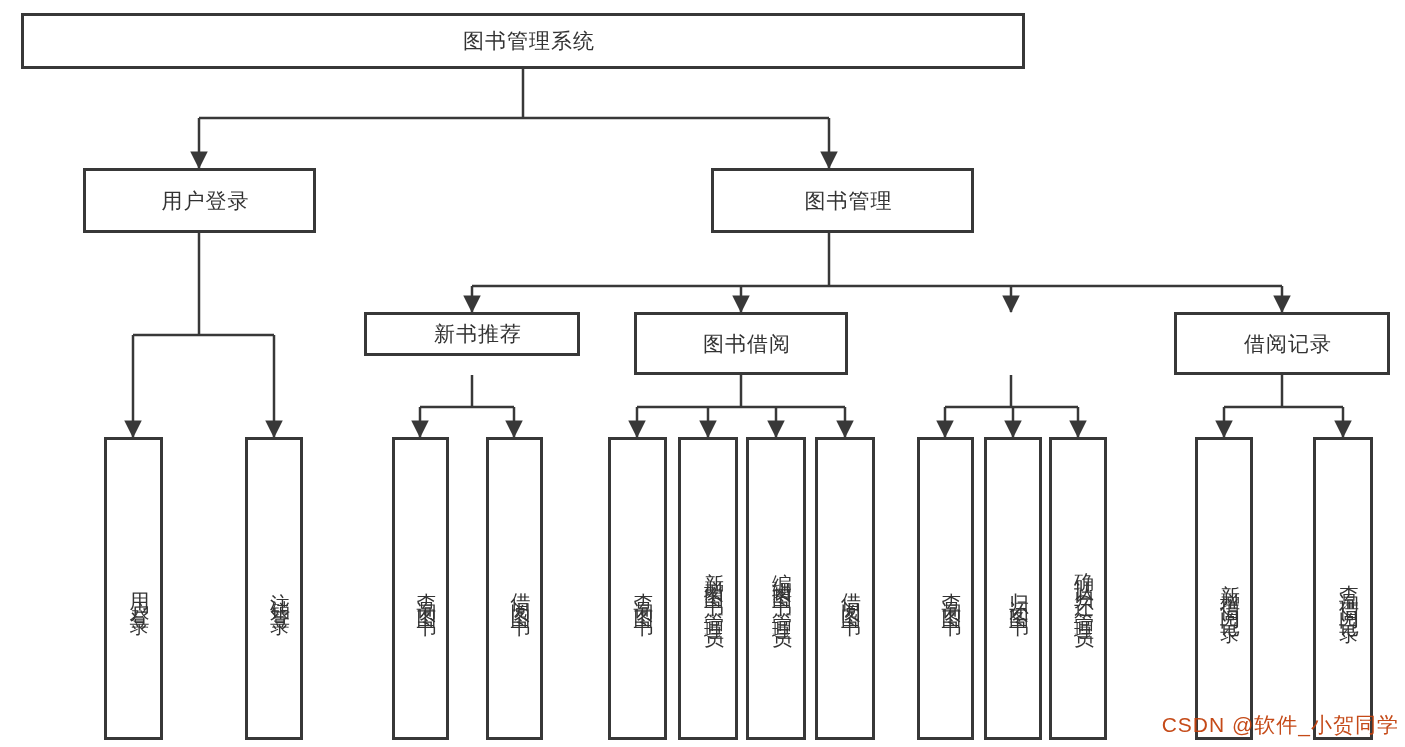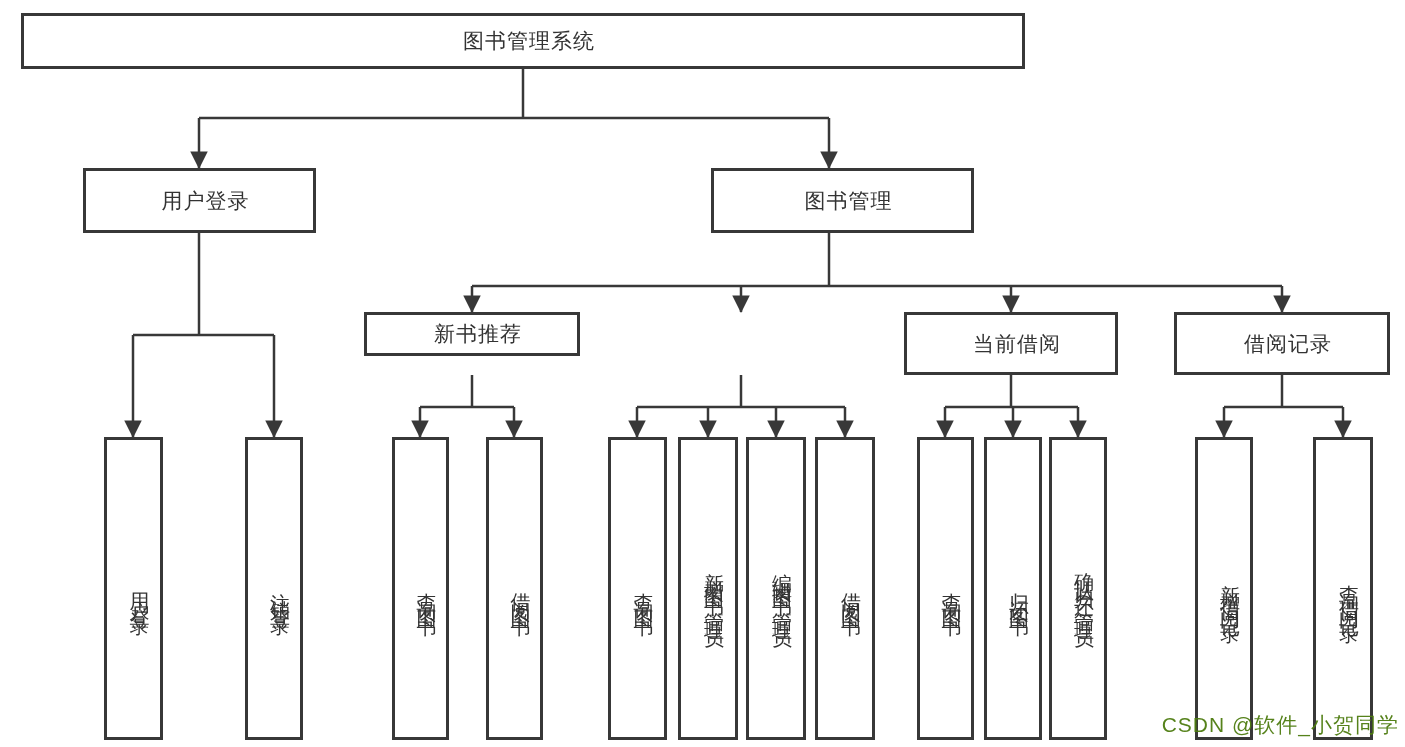--- a/index.html
+++ b/index.html
@@ -16,21 +16,21 @@
   }
   .hnode { font-size:21px; letter-spacing:1px; }
   .leaf  { font-size:20px; }
   .leaf .vtext {
     writing-mode:vertical-rl; text-orientation:mixed;
     letter-spacing:8px; line-height:1.05; margin-bottom:-8px;
     white-space:nowrap;
   }
   .watermark {
     position:absolute; right:6px; bottom:8px; z-index:5;
-    font-size:21px; color:#4d7c0f; letter-spacing:1px; opacity:0.95;
+    font-size:21px; color:#c2410c; letter-spacing:1px; opacity:0.95;
   }
 </style>
 </head>
 <body>
 
 <div id="diagram">
 
   <svg id="wires" viewBox="0 0 1405 747" xmlns="http://www.w3.org/2000/svg">
     <defs>
       <marker id="arrow" viewBox="0 0 10 10" refX="9.5" refY="5" markerWidth="8" markerHeight="7" orient="auto">
@@ -88,22 +88,22 @@
   <div class="node hnode" style="left:83px; top:168px; width:233px; height:65px;">
     <span>用户登录</span>
   </div>
   <div class="node hnode" style="left:711px; top:168px; width:263px; height:65px;">
     <span>图书管理</span>
   </div>
 
   <div class="node hnode" style="left:364px; top:312px; width:216px; height:44px;">
     <span>新书推荐</span>
   </div>
-  <div class="node hnode" style="left:904px; top:312px; width:214px; height:63px;">
-    <span>当前借阅</span>
+  <div class="node hnode" style="left:634px; top:312px; width:214px; height:63px;">
+    <span>图书借阅</span>
   </div>
   <div class="node hnode" style="left:1174px; top:312px; width:216px; height:63px;">
     <span>借阅记录</span>
   </div>
 
   <div class="node leaf" style="left:104px; top:437px; width:59px; height:303px;">
     <span class="vtext">用户登录</span>
   </div>
   <div class="node leaf" style="left:245px; top:437px; width:58px; height:303px;">
     <span class="vtext">注销登录</span>

